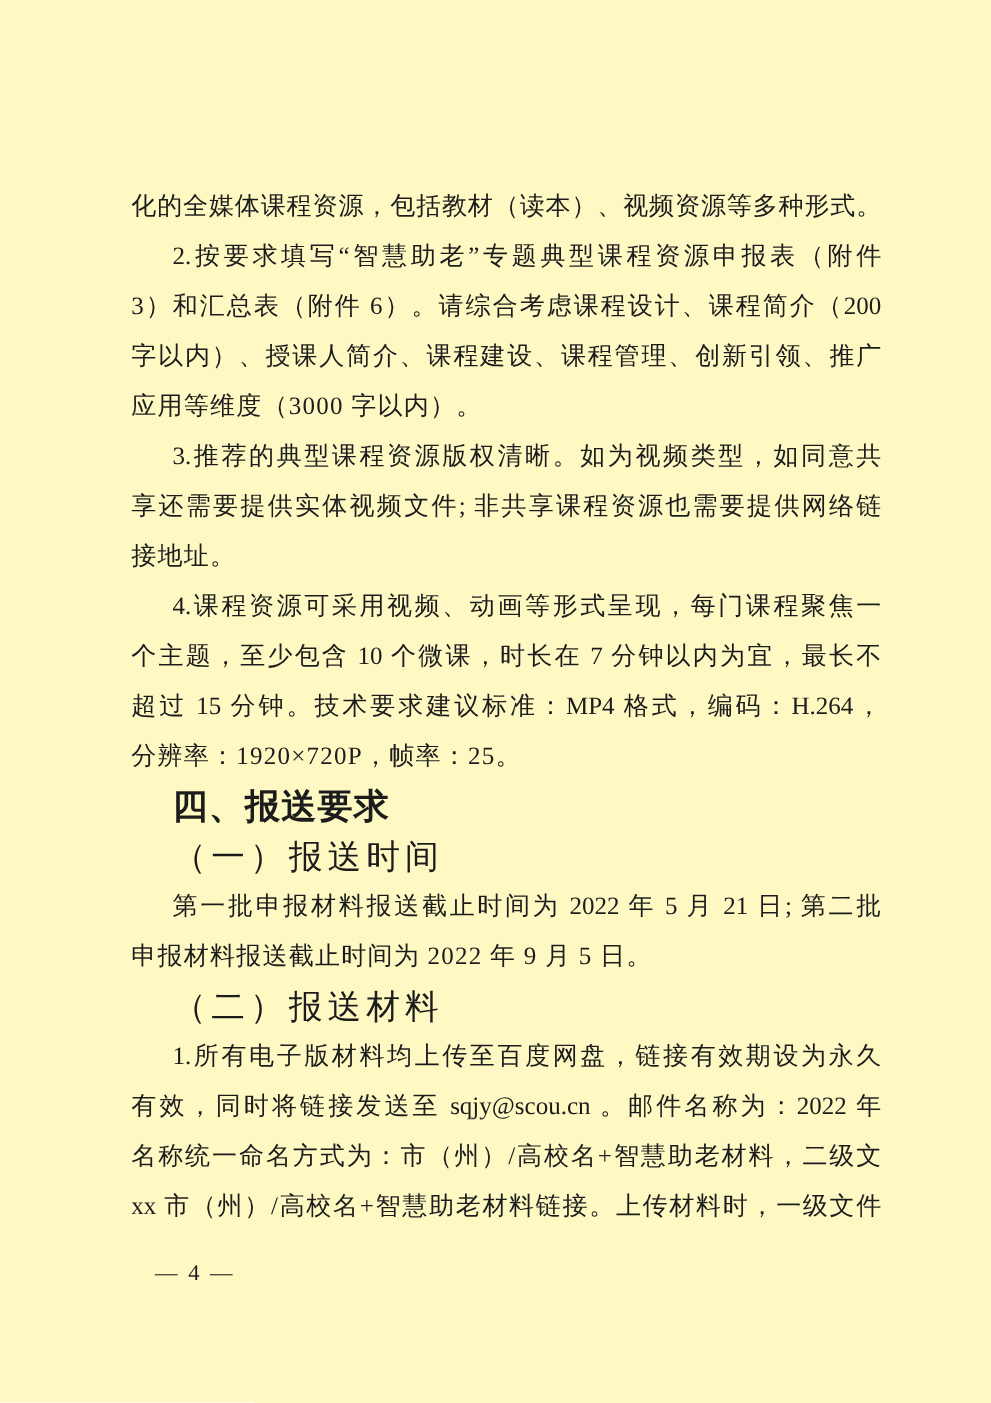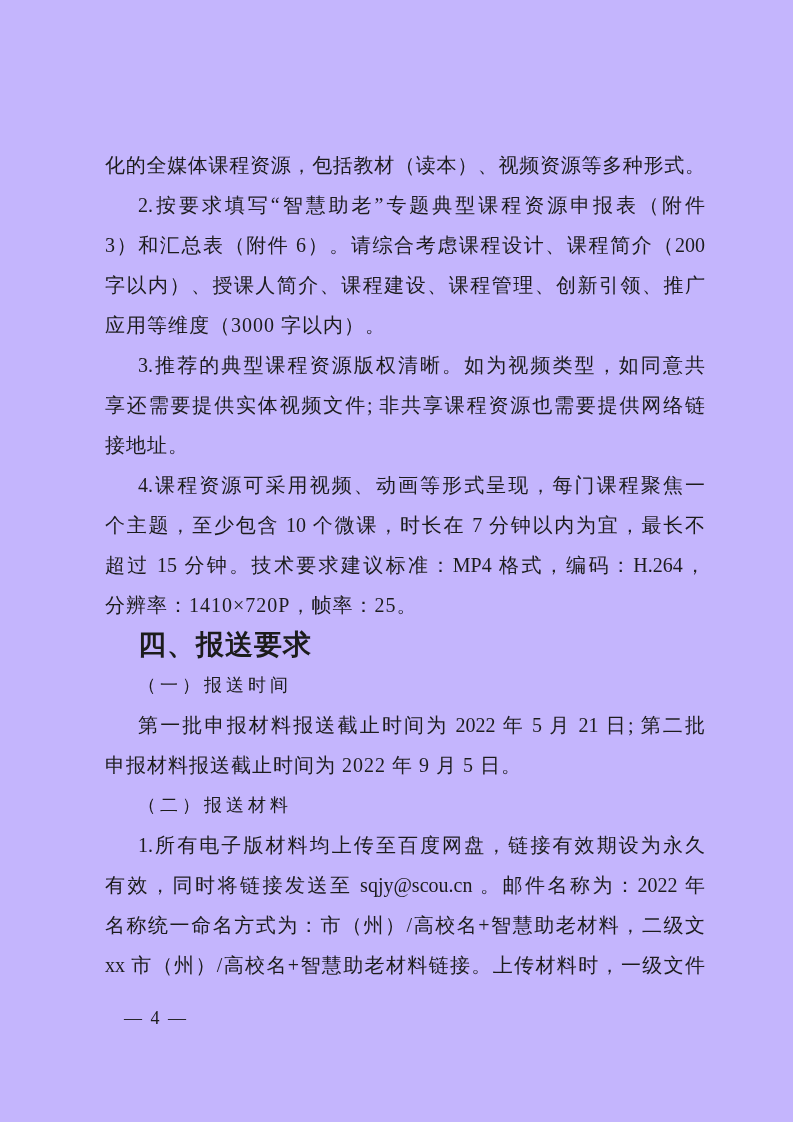--- a/index.html
+++ b/index.html
@@ -4,21 +4,21 @@
 <style>
   html, body {
     margin: 0;
     padding: 0;
     background: #ffffff;
   }
   .page {
     position: relative;
     width: 793px;
     height: 1122px;
-    background: #c4b5fd;
+    background: #fef9c3;
     overflow: hidden;
     font-family: "Liberation Serif", "DejaVu Serif", serif;
     color: #1c1c1c;
   }
   .text-block {
     position: absolute;
     left: 105px;
     top: 145px;
     width: 600px;
   }
@@ -40,21 +40,21 @@
   .indent {
     text-indent: 33px;
   }
   .heading {
     font-family: "Liberation Sans", "DejaVu Sans", sans-serif;
     font-weight: bold;
     font-size: 28px;
     letter-spacing: 1px;
   }
   .subheading {
-    font-size: 18px;
+    font-size: 27px;
     letter-spacing: 4px;
   }
   .footer {
     position: absolute;
     left: 124px;
     top: 1008px;
     font-size: 18px;
     line-height: 20px;
     letter-spacing: 2px;
     color: #1c1c1c;
@@ -69,21 +69,21 @@
     <div class="line justify indent">2.按要求填写“智慧助老”专题典型课程资源申报表（附件</div>
     <div class="line justify">3）和汇总表（附件 6）。请综合考虑课程设计、课程简介（200</div>
     <div class="line justify">字以内）、授课人简介、课程建设、课程管理、创新引领、推广</div>
     <div class="line">应用等维度（3000 字以内）。</div>
     <div class="line justify indent">3.推荐的典型课程资源版权清晰。如为视频类型，如同意共</div>
     <div class="line justify">享还需要提供实体视频文件; 非共享课程资源也需要提供网络链</div>
     <div class="line">接地址。</div>
     <div class="line justify indent">4.课程资源可采用视频、动画等形式呈现，每门课程聚焦一</div>
     <div class="line justify">个主题，至少包含 10 个微课，时长在 7 分钟以内为宜，最长不</div>
     <div class="line justify">超过 15 分钟。技术要求建议标准：MP4 格式，编码：H.264，</div>
-    <div class="line">分辨率：1410×720P，帧率：25。</div>
+    <div class="line">分辨率：1920×720P，帧率：25。</div>
     <div class="line heading indent">四、报送要求</div>
     <div class="line subheading indent">（一）报送时间</div>
     <div class="line justify indent">第一批申报材料报送截止时间为 2022 年 5 月 21 日; 第二批</div>
     <div class="line">申报材料报送截止时间为 2022 年 9 月 5 日。</div>
     <div class="line subheading indent">（二）报送材料</div>
     <div class="line justify indent">1.所有电子版材料均上传至百度网盘，链接有效期设为永久</div>
     <div class="line justify">有效，同时将链接发送至 sqjy@scou.cn 。邮件名称为：2022 年</div>
     <div class="line justify">名称统一命名方式为：市（州）/高校名+智慧助老材料，二级文</div>
     <div class="line justify">xx 市（州）/高校名+智慧助老材料链接。上传材料时，一级文件</div>
   </div>

